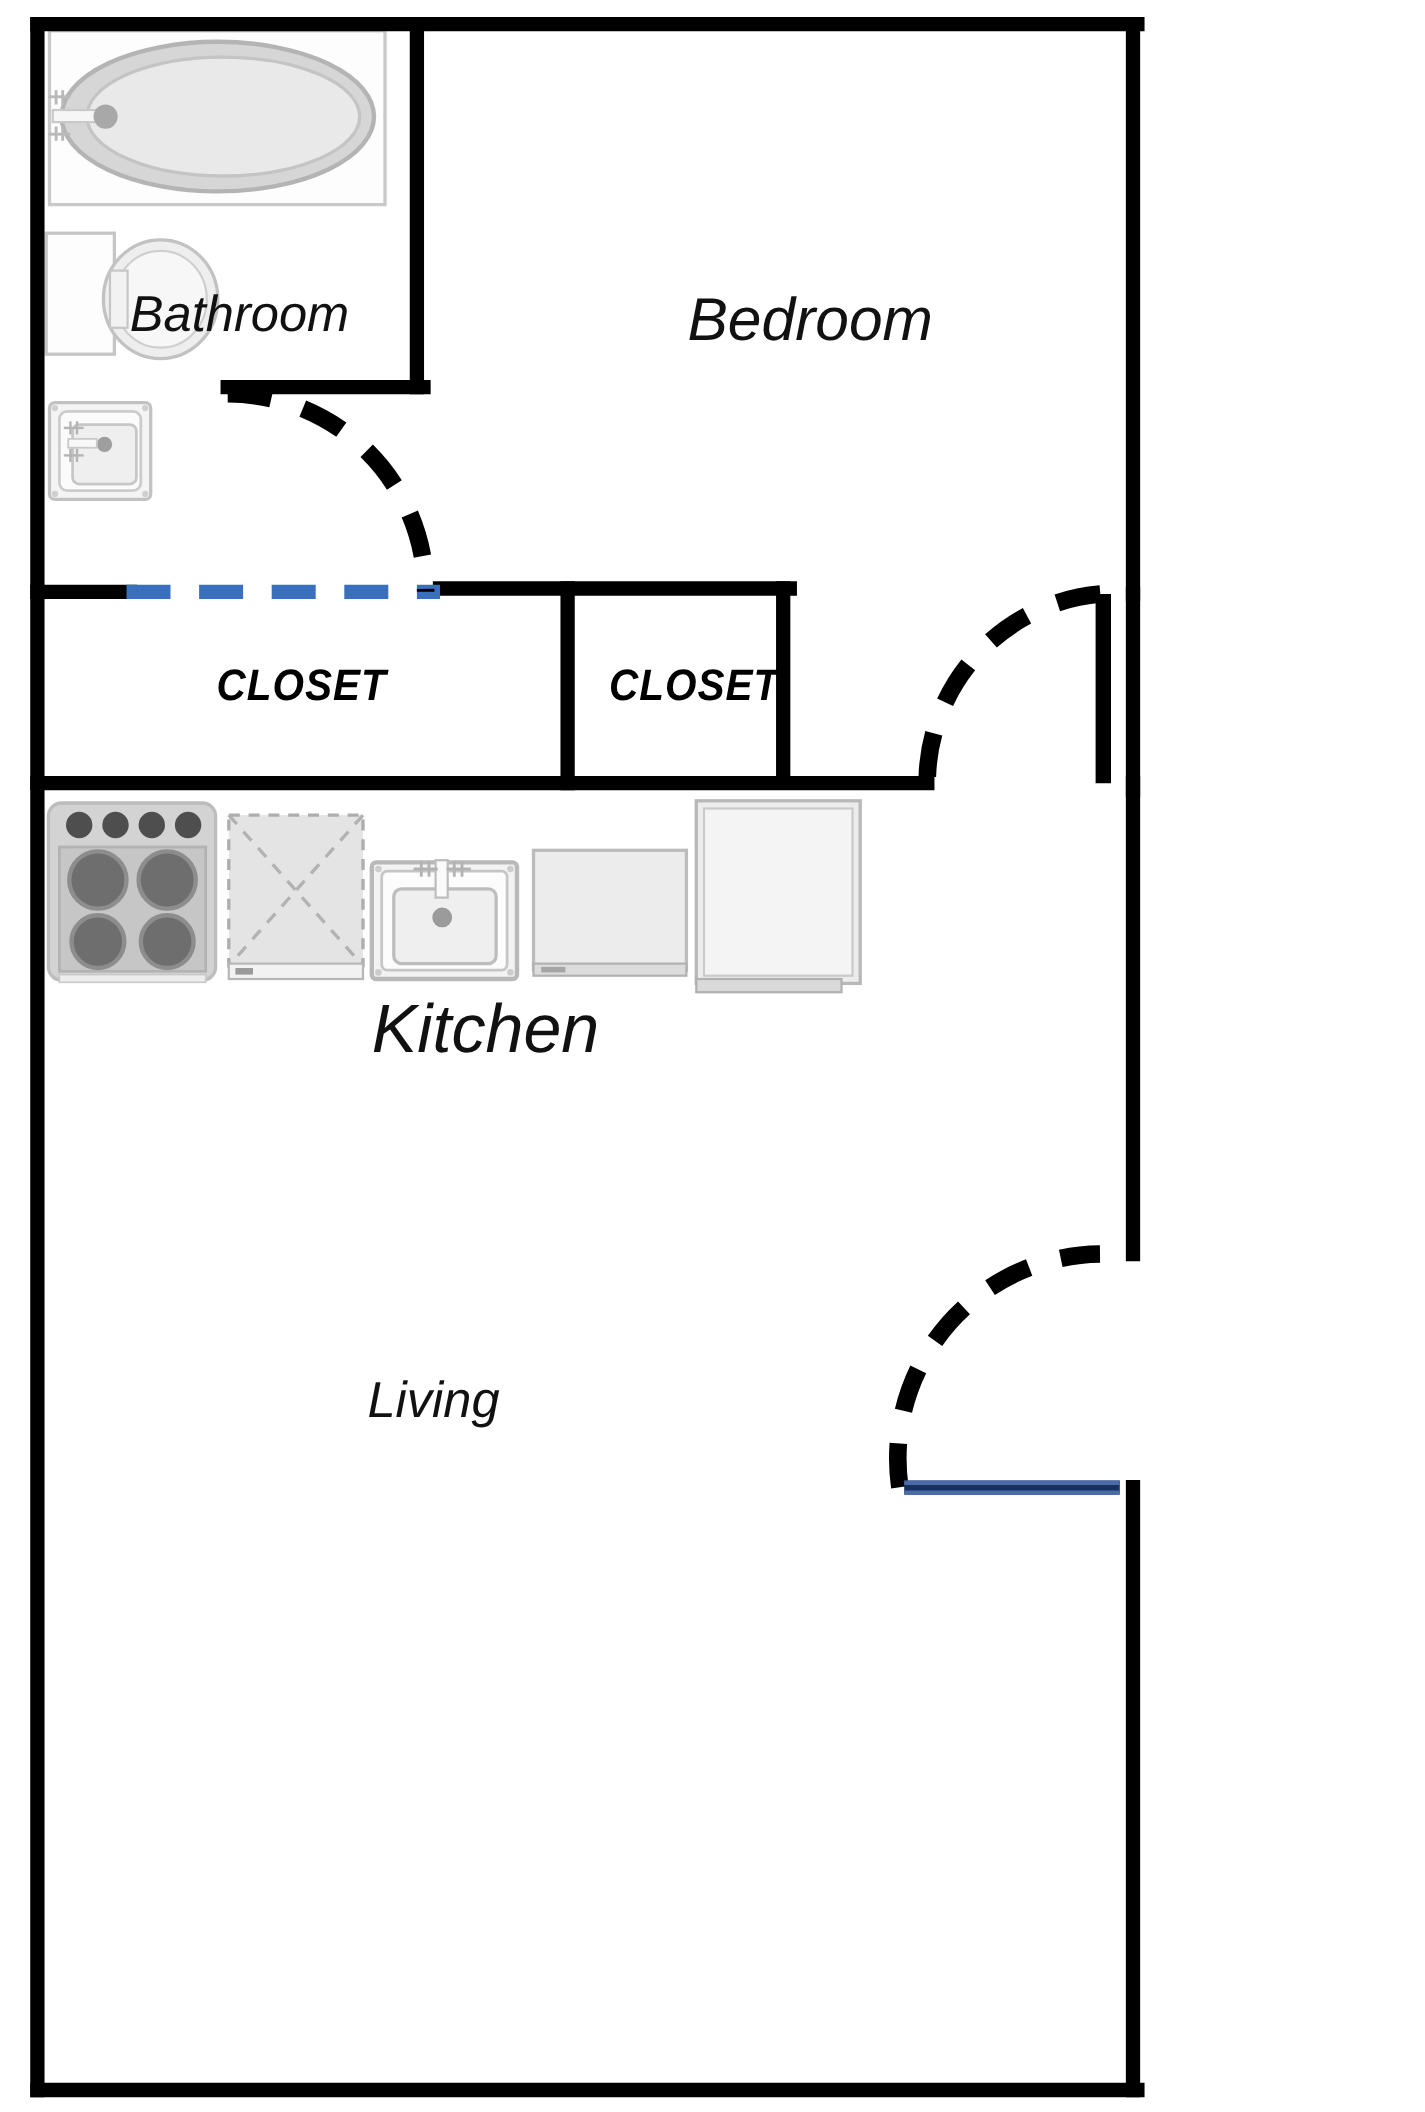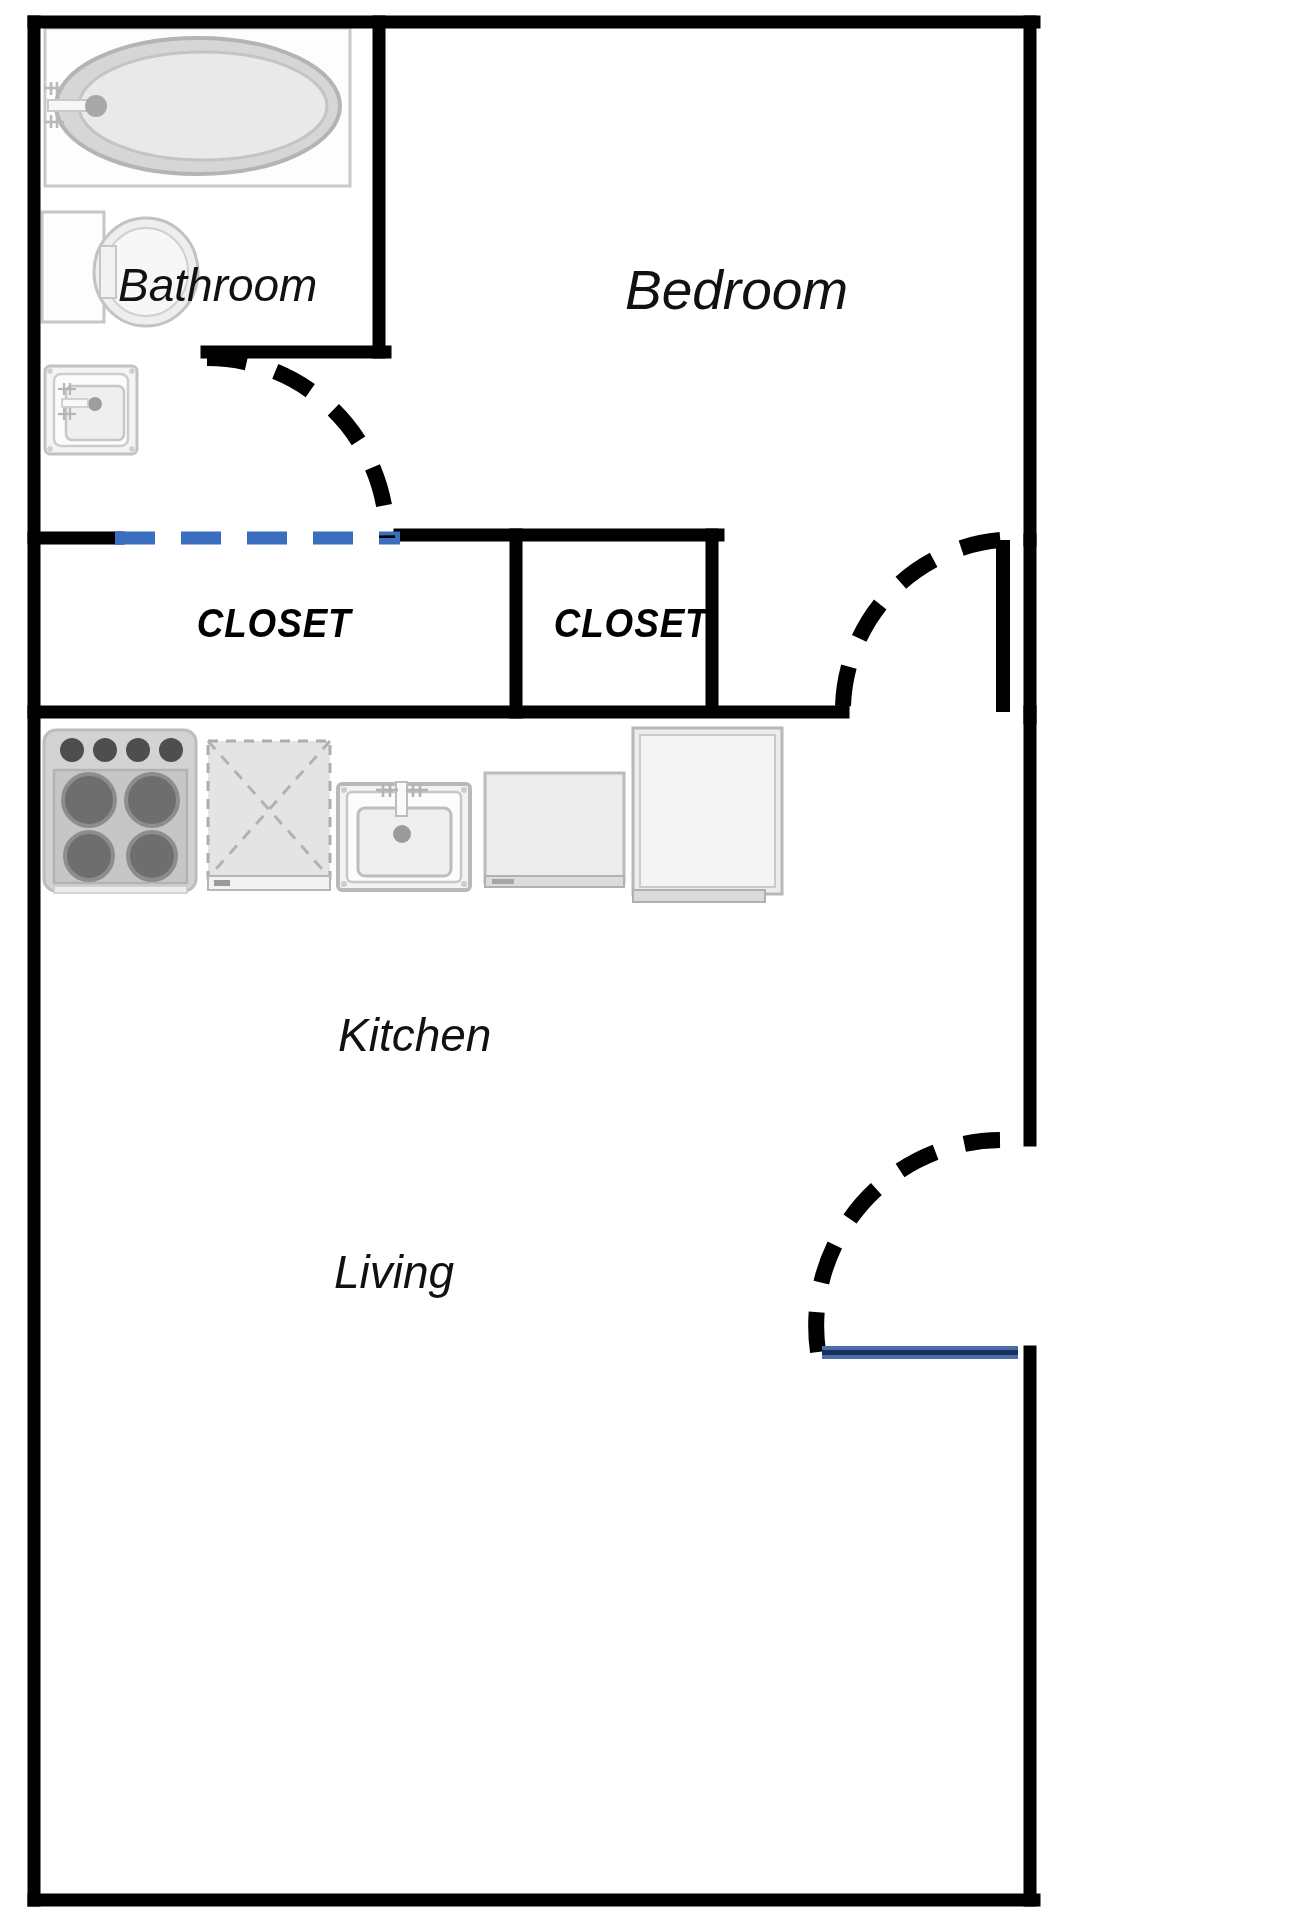--- a/index.html
+++ b/index.html
@@ -40,21 +40,21 @@
     font-family: "Liberation Sans", sans-serif;
     font-style: italic;
     font-weight: 700;
     color: #000000;
     white-space: nowrap;
     transform: scaleX(0.92);
     letter-spacing: 1px;
   }
   #label-bathroom { left: 118px; top: 258px; font-size: 46px; }
   #label-bedroom  { left: 625px; top: 258px; font-size: 55px; }
-  #label-kitchen  { left: 338px; top: 1008px; font-size: 46px; }
+  #label-kitchen  { left: 338px; top: 900px; font-size: 62px; }
   #label-living   { left: 334px; top: 1245px; font-size: 46px; }
   #label-closet-1 { left: 190px; top: 601px; font-size: 40px; }
   #label-closet-2 { left: 547px; top: 601px; font-size: 40px; }
 </style>
 </head>
 <body>
 
 <div id="floorplan-root">
 
   <svg id="plan-svg" viewBox="0 0 1295 1920" xmlns="http://www.w3.org/2000/svg">

